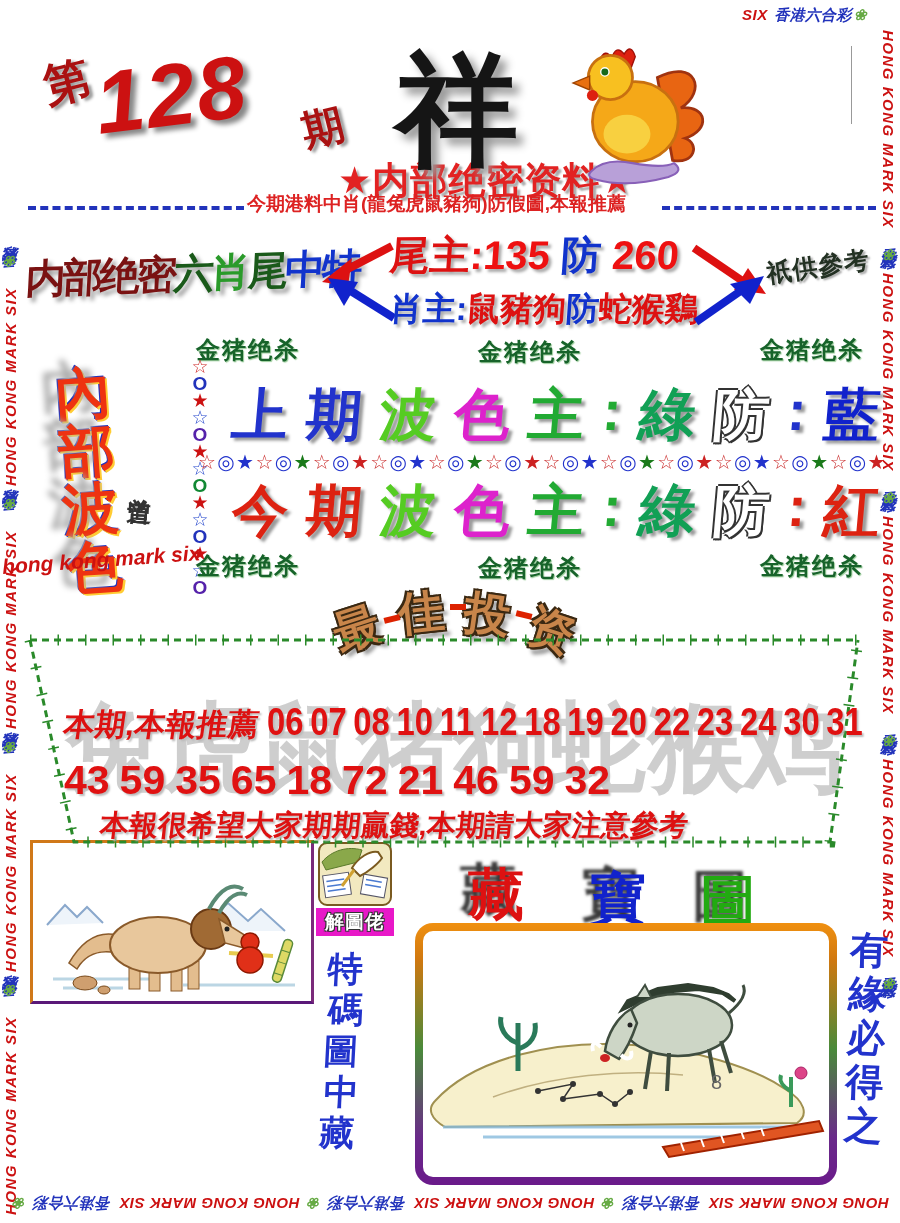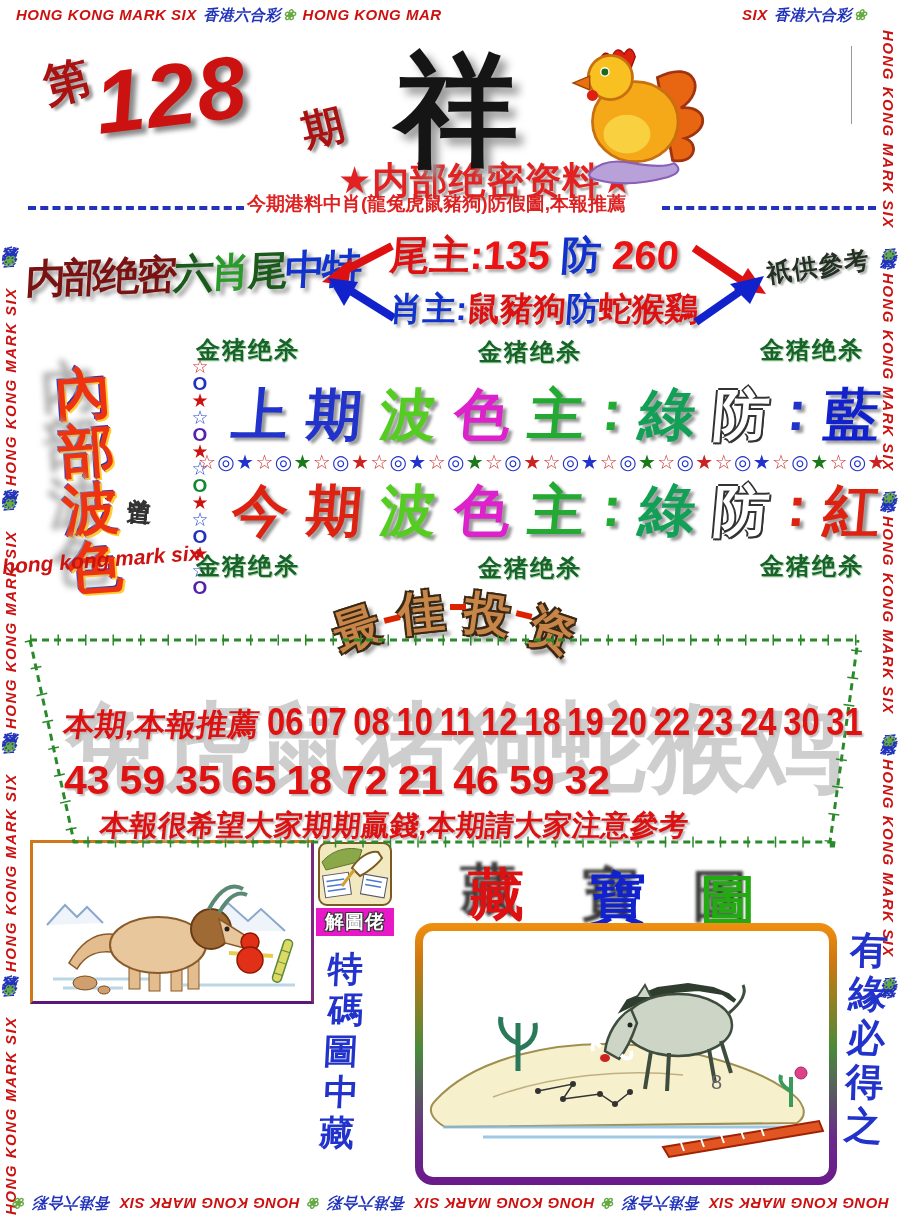--- a/index.html
+++ b/index.html
@@ -84,21 +84,20 @@
   #pic-right-frame{width:422px;height:262px;border-radius:18px;padding:8px;box-sizing:border-box;
       background:linear-gradient(180deg,#f09010 0%,#d07810 14%,#4a8a3a 48%,#6a2a8a 82%,#6a1a8a 100%);}
   #pic-right-inner{width:100%;height:100%;background:#fff;border-radius:10px;overflow:hidden;}
   #vline-right{width:1px;height:78px;background:#999;}
 </style>
 </head>
 <body>
 
 <div id="page">
 
-  <div class="abs hstrip" style="left:16px;top:6px;" id="border-top-left"><span style="color: rgb(204, 17, 17);">HONG KONG MARK SIX </span><span style="color: rgb(34, 51, 187);">香港六合彩</span><span style="color: rgb(102, 170, 68);">❀ </span><span style="color: rgb(204, 17, 17);">HONG KONG MAR</span></div>
   <div class="abs hstrip" style="left:742px;top:6px;"><span style="color: rgb(204, 17, 17);">SIX </span><span style="color: rgb(34, 51, 187);">香港六合彩</span><span style="color: rgb(102, 170, 68);">❀</span></div>
   <div class="abs vstrip flip" style="left:1px;top:30px;height:1185px;width:20px;"><span style="color: rgb(204, 17, 17);">HONG KONG MARK SIX </span><span style="color: rgb(34, 51, 187);">香港六合彩</span><span style="color: rgb(102, 170, 68);">❀ </span><span style="color: rgb(204, 17, 17);">HONG KONG MARK SIX </span><span style="color: rgb(34, 51, 187);">香港六合彩</span><span style="color: rgb(102, 170, 68);">❀ </span><span style="color: rgb(204, 17, 17);">HONG KONG MARK SIX </span><span style="color: rgb(34, 51, 187);">香港六合彩</span><span style="color: rgb(102, 170, 68);">❀ </span><span style="color: rgb(204, 17, 17);">HONG KONG MARK SIX </span><span style="color: rgb(34, 51, 187);">香港六合彩</span><span style="color: rgb(102, 170, 68);">❀ </span></div>
   <div class="abs vstrip" style="left:876px;top:30px;height:1158px;width:22px;"><span style="color: rgb(204, 17, 17);">HONG KONG MARK SIX </span><span style="color: rgb(34, 51, 187);">香港六合彩</span><span style="color: rgb(102, 170, 68);">❀ </span><span style="color: rgb(204, 17, 17);">HONG KONG MARK SIX </span><span style="color: rgb(34, 51, 187);">香港六合彩</span><span style="color: rgb(102, 170, 68);">❀ </span><span style="color: rgb(204, 17, 17);">HONG KONG MARK SIX </span><span style="color: rgb(34, 51, 187);">香港六合彩</span><span style="color: rgb(102, 170, 68);">❀ </span><span style="color: rgb(204, 17, 17);">HONG KONG MARK SIX </span><span style="color: rgb(34, 51, 187);">香港六合彩</span><span style="color: rgb(102, 170, 68);">❀ </span></div>
   <div class="abs hstrip" id="border-bottom" style="left:8px;top:1193px;width:884px;">
       <span style="color: rgb(204, 17, 17);">HONG KONG MARK SIX </span>
       <span style="color: rgb(34, 51, 187);">香港六合彩</span>
       <span style="color: rgb(102, 170, 68);">❀ </span>
       <span style="color: rgb(204, 17, 17);">HONG KONG MARK SIX </span>
       <span style="color: rgb(34, 51, 187);">香港六合彩</span>
       <span style="color: rgb(102, 170, 68);">❀ </span>

